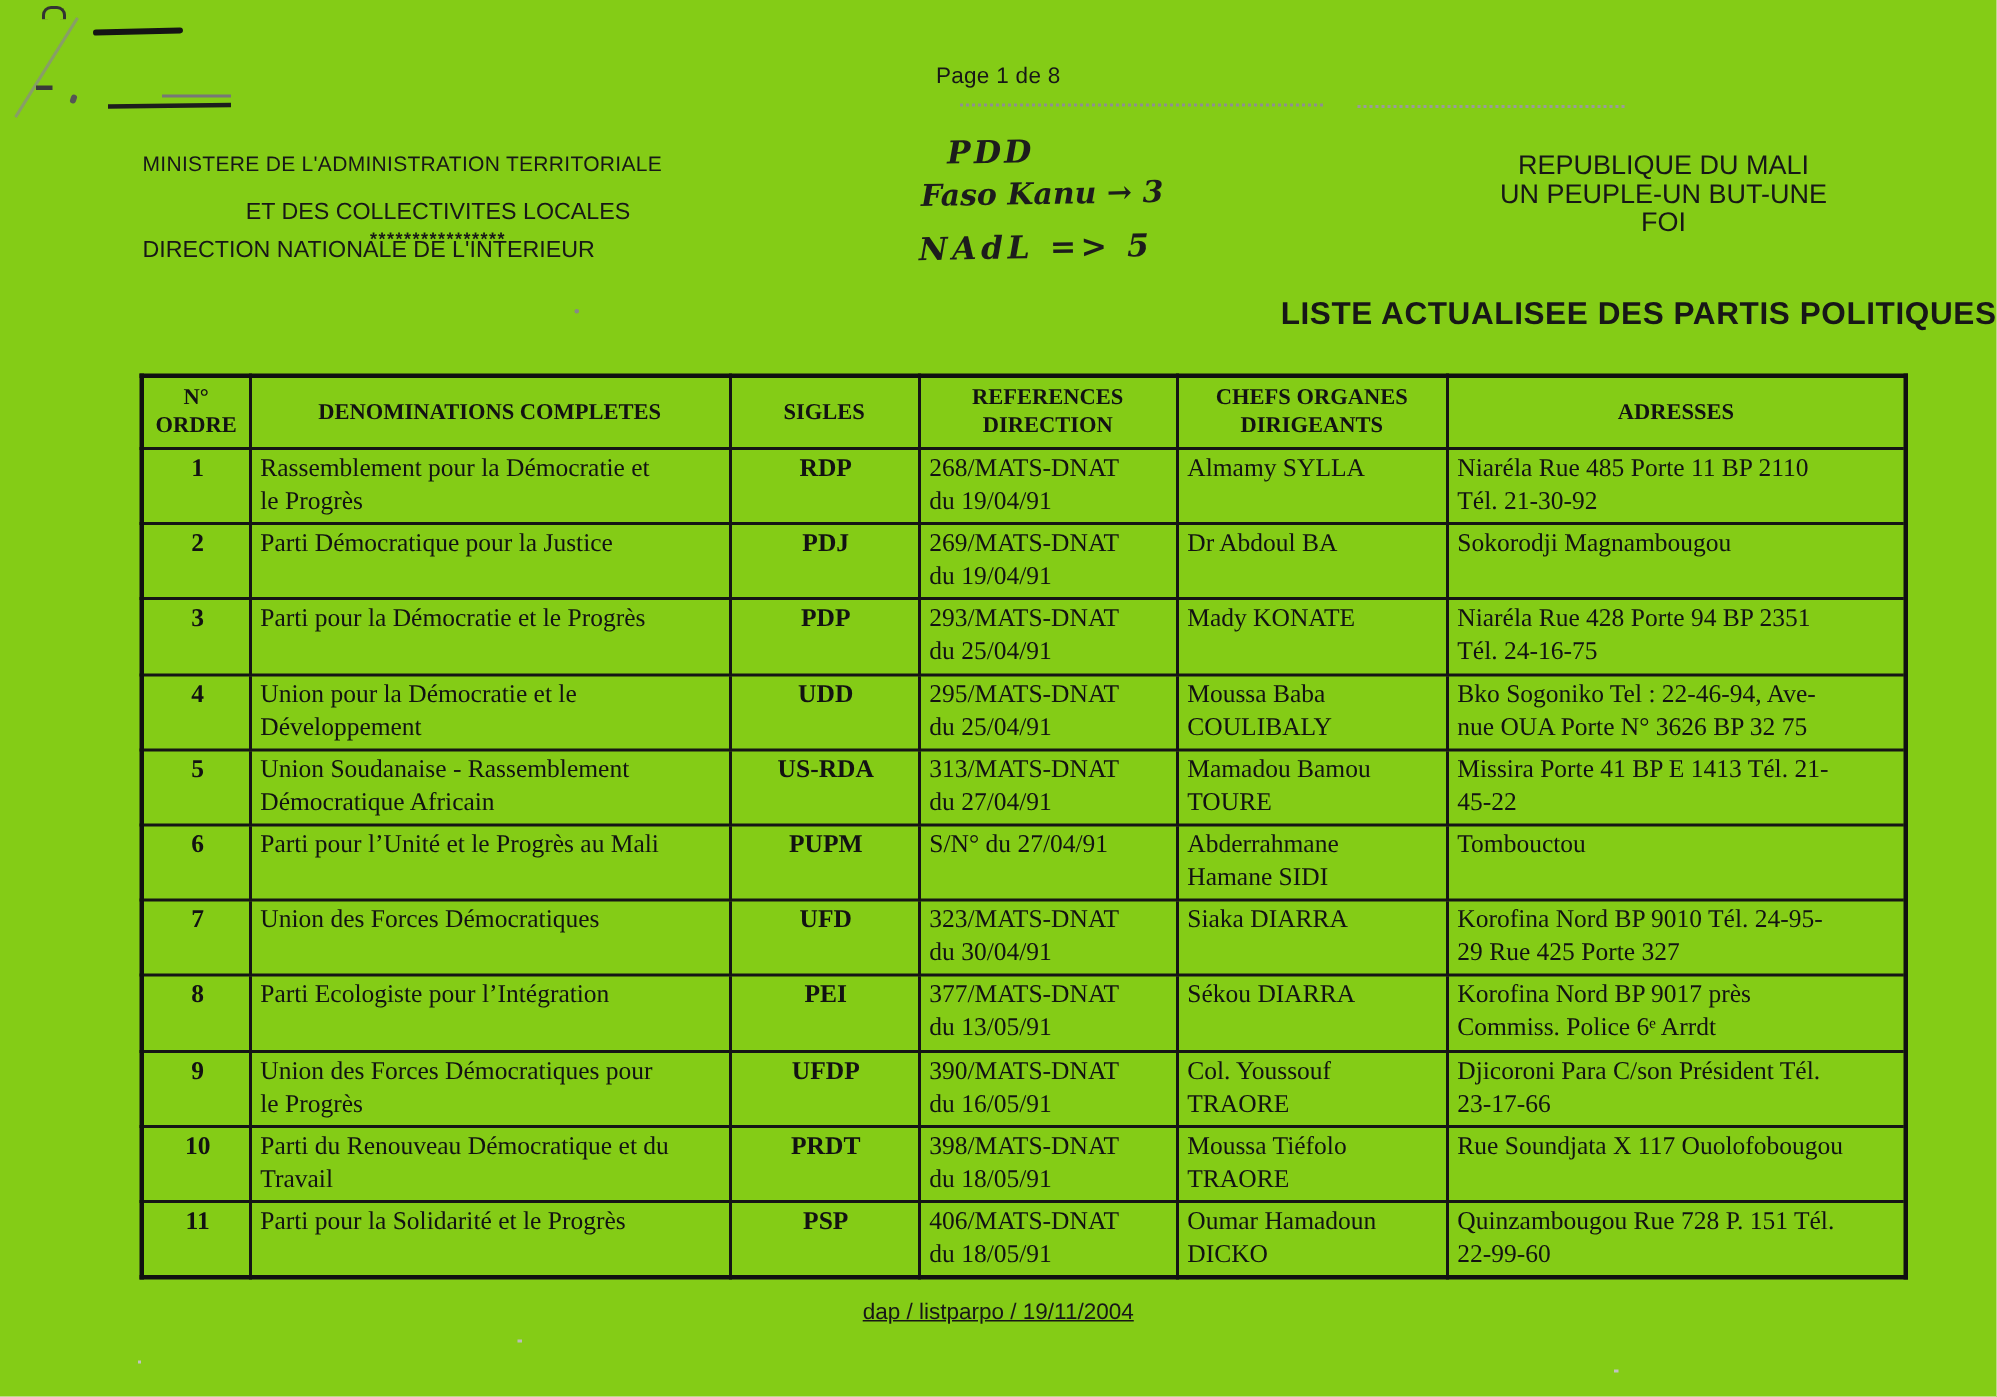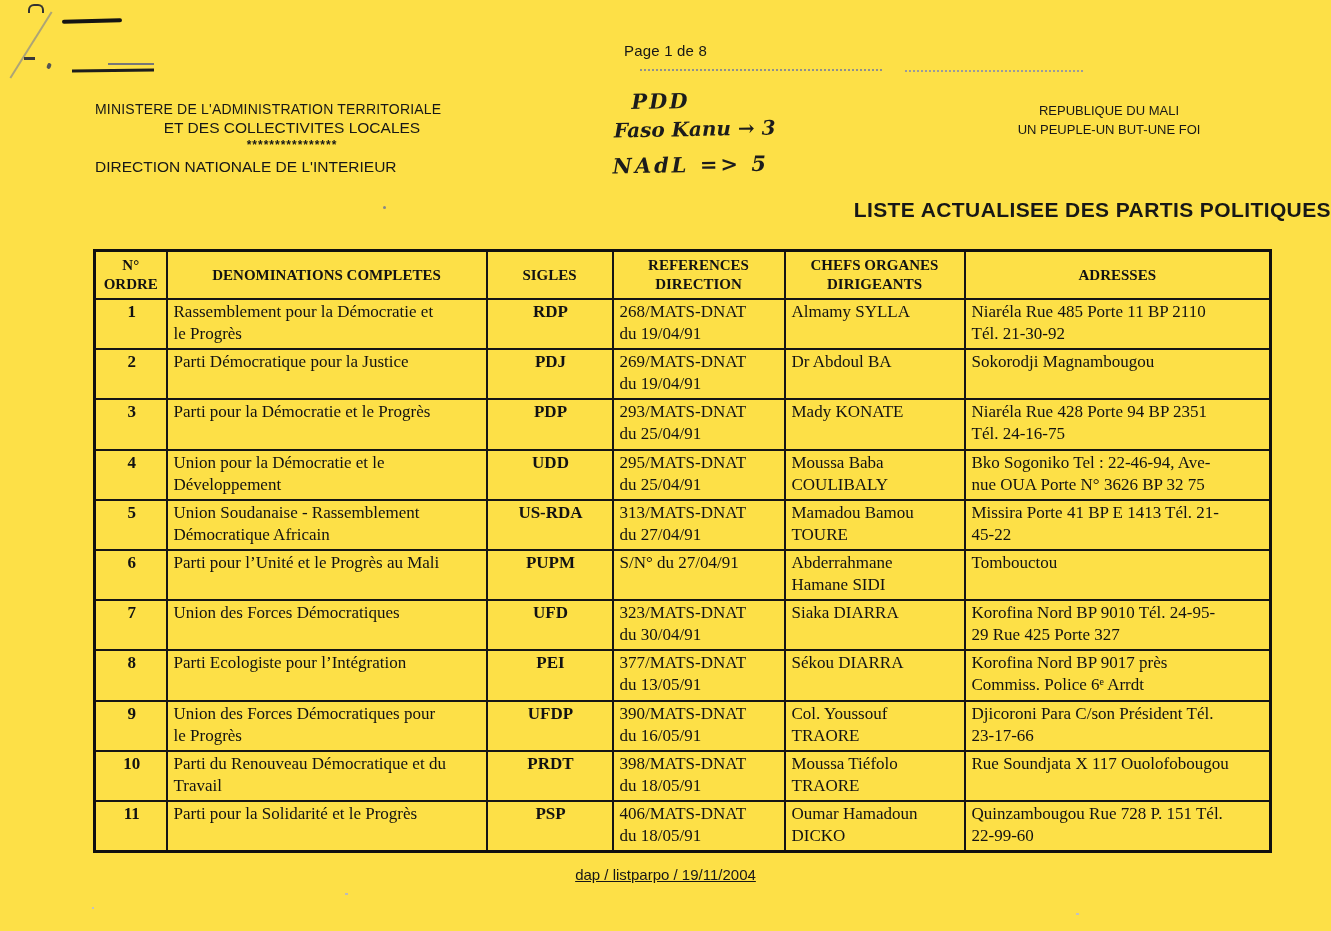--- a/index.html
+++ b/index.html
@@ -1,18 +1,18 @@
 <!DOCTYPE html>
 <html><head>
 <meta charset="utf-8">
 <style>
   html,body { margin:0; padding:0; background:#e8e8e6; }
   .page {
     position:relative; width:1331px; height:931px; margin:0 auto;
-    background:#fde047; color:#171717; overflow:hidden;
+    background:#84cc16; color:#171717; overflow:hidden;
     font-family:"Liberation Sans","DejaVu Sans",sans-serif;
   }
 
   
   .artifact { position:absolute; pointer-events:none; }
   .a-stroke1 { left:62px; top:19px; width:60px; height:4px; background:#141414; transform:rotate(-1.5deg); border-radius:2px; }
   .a-stroke2 { left:72px; top:69px; width:82px; height:3px; background:#1d1d1d; transform:rotate(-0.8deg); }
   .a-stroke2b{ left:108px; top:63px; width:46px; height:2px; background:#777; }
   .a-diag    { left:30px; top:6px; width:2px; height:78px; background:#8a8a8a; transform:rotate(32deg); opacity:.7; }
   .a-tick1   { left:24px; top:57px; width:11px; height:3px; background:#3a3a3a; }
@@ -22,26 +22,26 @@
   .a-dash2   { left:905px; top:70px; width:178px; border-top:2px dotted #9b9b9b; }
   .a-dot-title { left:383px; top:206px; width:3px; height:3px; background:#888; border-radius:50%; }
   .a-speck1  { left:345px; top:893px; width:3px; height:2px; background:#bbb; }
   .a-speck2  { left:92px; top:907px; width:2px; height:2px; background:#c2c2c2; }
   .a-speck3  { left:1076px; top:913px; width:3px; height:2px; background:#c2c2c2; }
 
   
   .page-indicator { position:absolute; left:0; top:42px; width:100%; text-align:center; font-size:15px; letter-spacing:.2px; }
   .header-left { position:absolute; left:95px; top:101px; width:394px; }
   .hl-line1 { font-size:14px; letter-spacing:.2px; }
-  .hl-line2 { font-size:15.5px; text-align:center; margin-top:2px; }
+  .hl-line2 { font-size:15.5px; text-align:center; margin-top:16px; }
   .hl-stars { font-size:12px; font-weight:bold; text-align:center; letter-spacing:1px; margin-top:1px; }
   .direction { position:absolute; left:95px; top:158px; font-size:15.5px; }
 
   .header-right { position:absolute; left:983px; top:101px; width:252px; text-align:center; }
-  .hr-line { font-size:13px; line-height:19px; }
+  .hr-line { font-size:18px; line-height:19px; }
 
   .handwriting { position:absolute; left:612px; top:86px; transform:rotate(-1deg);
     font-family:"DejaVu Serif","Liberation Serif",serif; font-style:italic; font-weight:bold; color:#1c1c1c; }
   .hw-line { line-height:29px; font-size:21px; }
   .hw-1 { margin-left:20px; letter-spacing:2px; }
   .hw-2 { margin-left:2px; font-size:20px; }
   .hw-3 { margin-left:0; margin-top:6px; letter-spacing:3px; }
 
   .doc-title { position:absolute; left:0; top:198px; width:100%; text-align:right;
     font-size:21px; font-weight:bold; letter-spacing:.4px; }

